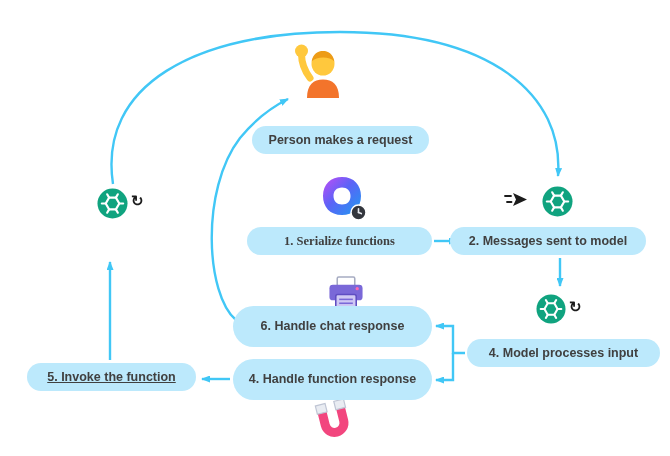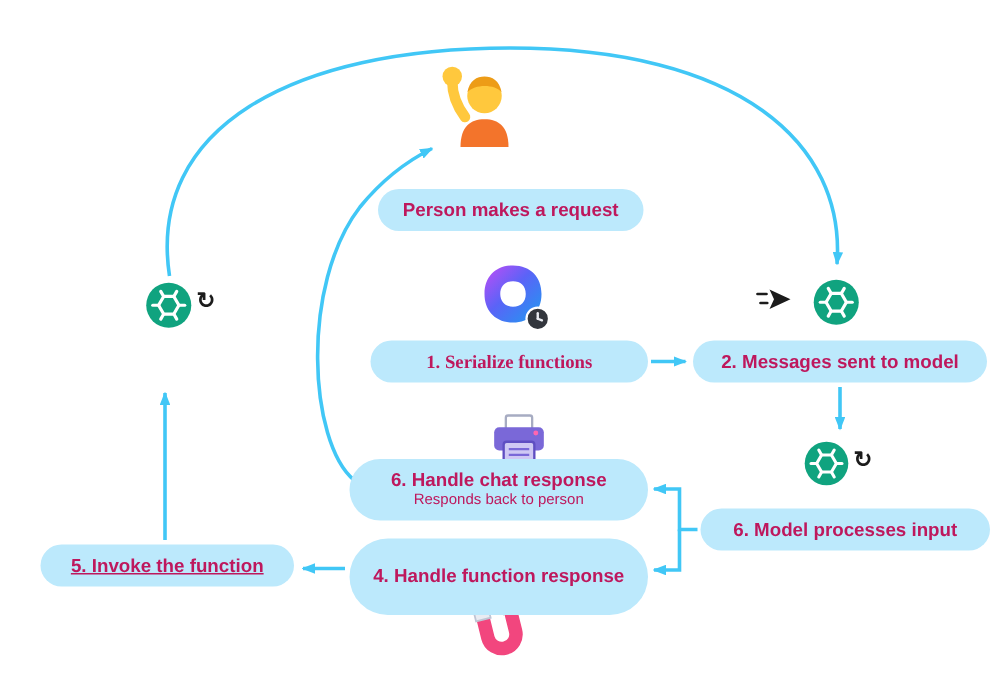--- a/index.html
+++ b/index.html
@@ -13,21 +13,21 @@
   }
   .arrows { position: absolute; left: 0; top: 0; }
   .pill {
     position: absolute;
     background: #BCE9FC;
     border-radius: 999px;
     display: flex;
     flex-direction: column;
     align-items: center;
     justify-content: center;
-    color: #be185d;
+    color: #404040;
     box-sizing: border-box;
     padding: 0 10px;
   }
   .pill .lbl { font-size: 12.5px; font-weight: 600; white-space: nowrap; line-height: 1.2; }
   .pill .sub { font-size: 10px; font-weight: 400; white-space: nowrap; line-height: 1.25; }
   .icon { position: absolute; line-height: 0; }
   .glyph {
     position: absolute;
     font-size: 15px;
     font-weight: 700;
@@ -163,34 +163,33 @@
   </div>
 
   <div class="pill" style="left:252px; top:126px; width:177px; height:28px;">
     <span class="lbl">Person makes a request</span>
   </div>
 
   <div class="pill" style="left:247px; top:227px; width:185px; height:28px;font-family:Liberation Serif, serif;">
     <span class="lbl">1. Serialize functions</span>
   </div>
 
-  <div class="pill" style="left:462px; top:227px; width:196px; height:28px;">
+  <div class="pill" style="left:450px; top:227px; width:196px; height:28px;">
     <span class="lbl">2. Messages sent to model</span>
   </div>
 
   <div class="pill" style="left:467px; top:339px; width:193px; height:28px;">
-    <span class="lbl">6. Model processes input</span>
+    <span class="lbl">4. Model processes input</span>
   </div>
 
   <div class="pill" style="left:233px; top:306px; width:199px; height:41px;">
     <span class="lbl">6. Handle chat response</span>
-    <span class="sub">Responds back to person</span>
   </div>
 
-  <div class="pill" style="left:233px; top:359px; width:199px; height:51px;align-items:center;">
+  <div class="pill" style="left:233px; top:359px; width:199px; height:41px;align-items:center;">
     <span class="lbl">4. Handle function response</span>
   </div>
 
   <div class="pill" style="left:27px; top:363px; width:169px; height:28px;text-decoration:underline;">
     <span class="lbl">5. Invoke the function</span>
   </div>
 
 
 </div>
 

